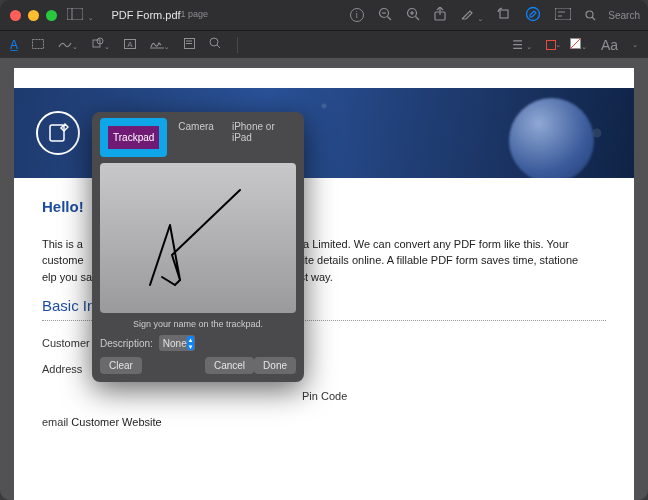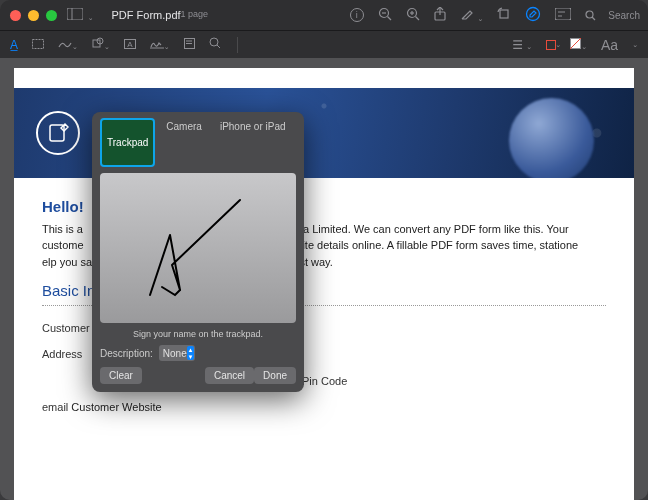--- a/index.html
+++ b/index.html
@@ -23,30 +23,30 @@
 .redbox{width:10px;height:10px;border:1.5px solid #e74c3c;position:relative}
 .redbox .drop{position:absolute;right:-6px;top:50%;transform:translateY(-50%);font-size:7px;color:#8e8e93}
 .page-area{height:442px;background:#525254;padding:10px 14px 0 14px;position:relative}
 .page{background:#fff;height:100%;position:relative;overflow:hidden}
 .banner{position:absolute;top:20px;left:0;right:0;height:90px;background:linear-gradient(100deg,#1e3a6e 0%,#2a5298 40%,#1e3a6e 70%,#0f2345 100%);display:flex;align-items:center;padding-left:22px;overflow:hidden}
 .banner::before{content:"";position:absolute;inset:0;background:radial-gradient(circle at 15% 30%,rgba(255,255,255,.15) 0 2px,transparent 3px),radial-gradient(circle at 30% 70%,rgba(255,255,255,.1) 0 3px,transparent 4px),radial-gradient(circle at 50% 20%,rgba(255,255,255,.12) 0 2px,transparent 3px),radial-gradient(circle at 94% 50%,rgba(255,255,255,.1) 0 4px,transparent 5px)}
 .orb{position:absolute;right:40px;top:10px;width:85px;height:85px;border-radius:50%;background:radial-gradient(circle at 35% 30%,#8fa8d4,#3a5a9a 60%,#1e3a6e);filter:blur(1px)}
 .editcircle{width:44px;height:44px;border:2px solid #fff;border-radius:50%;display:flex;align-items:center;justify-content:center;color:#fff;font-size:20px;z-index:1}
 .banner-title{color:#fff;font-size:26px;font-weight:700;margin-left:14px;z-index:1}
 .content{position:absolute;top:128px;left:28px;right:28px;color:#222;font-size:11px;line-height:1.5}
-.hello{color:#1e4d9e;font-size:15px;font-weight:600;margin-bottom:2px}
+.hello{color:#1e4d9e;font-size:15px;font-weight:600;margin-bottom:17px}
 .section-title{color:#1e4d9e;font-size:15px;font-weight:500;margin-top:10px;border-bottom:1px dotted #999;padding-bottom:2px;margin-bottom:14px}
 .formrow{display:flex;font-size:11px;margin-bottom:10px}
 .formrow .left{width:260px}
 .formrow .right{flex:1}
 .label{color:#333}
 .popover{position:absolute;left:92px;top:54px;width:212px;background:#4a4a4c;border-radius:8px;box-shadow:0 8px 30px rgba(0,0,0,.6);z-index:100;padding-bottom:8px}
 .tabs{display:flex;gap:4px;padding:6px 8px 4px 8px;font-size:10px}
 .tab{padding:3px 7px;border-radius:4px;color:#ccc}
-.tab.active{background:#14532d;color:#fff;border:2px solid #0ea5e9;padding:17px 5px}
+.tab.active{background:#701a75;color:#fff;border:8px solid #0ea5e9;padding:6px 5px}
 .canvas{margin:2px 8px 4px 8px;height:150px;background:linear-gradient(180deg,#c8c8ca,#9a9a9c);border-radius:4px;position:relative}
 .signature{position:absolute;left:30px;top:22px}
 .instruction{text-align:center;color:#ccc;font-size:9px;margin:6px 8px}
 .desc-row{display:flex;align-items:center;padding:0 8px;gap:6px}
 .desc-label{color:#ccc;font-size:10px}
 .desc-select{background:#6a6a6d;color:#e0e0e0;border:none;border-radius:3px;font-size:10px;padding:1px 4px;width:36px;display:flex;justify-content:space-between;align-items:center}
 .desc-select .arrows{background:#0a84ff;color:#fff;font-size:7px;padding:0 2px;border-radius:2px;line-height:1;display:flex;flex-direction:column}
 .btn-row{display:flex;padding:6px 8px 0 8px;}
 .btn{background:#6a6a6d;color:#e5e5e5;border:none;border-radius:4px;font-size:10px;padding:3px 9px;cursor:pointer}
 .spacer{flex:1}

